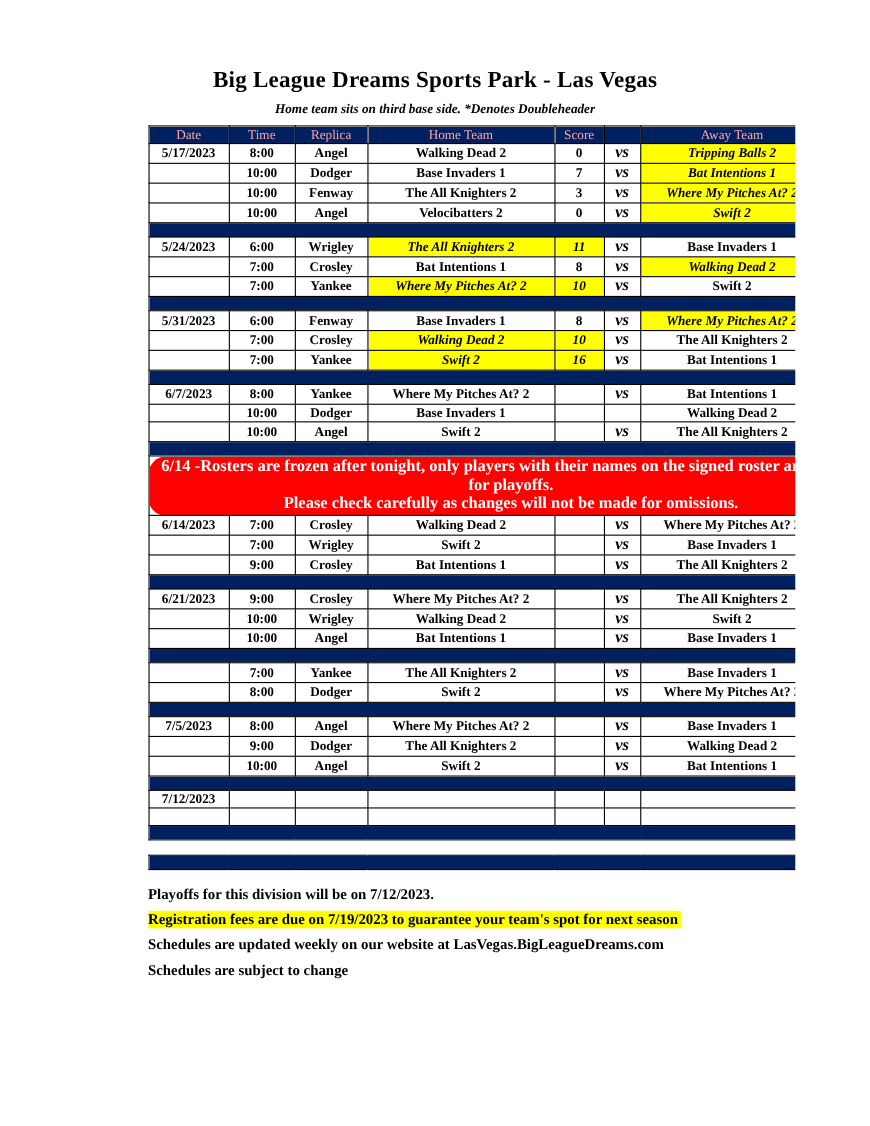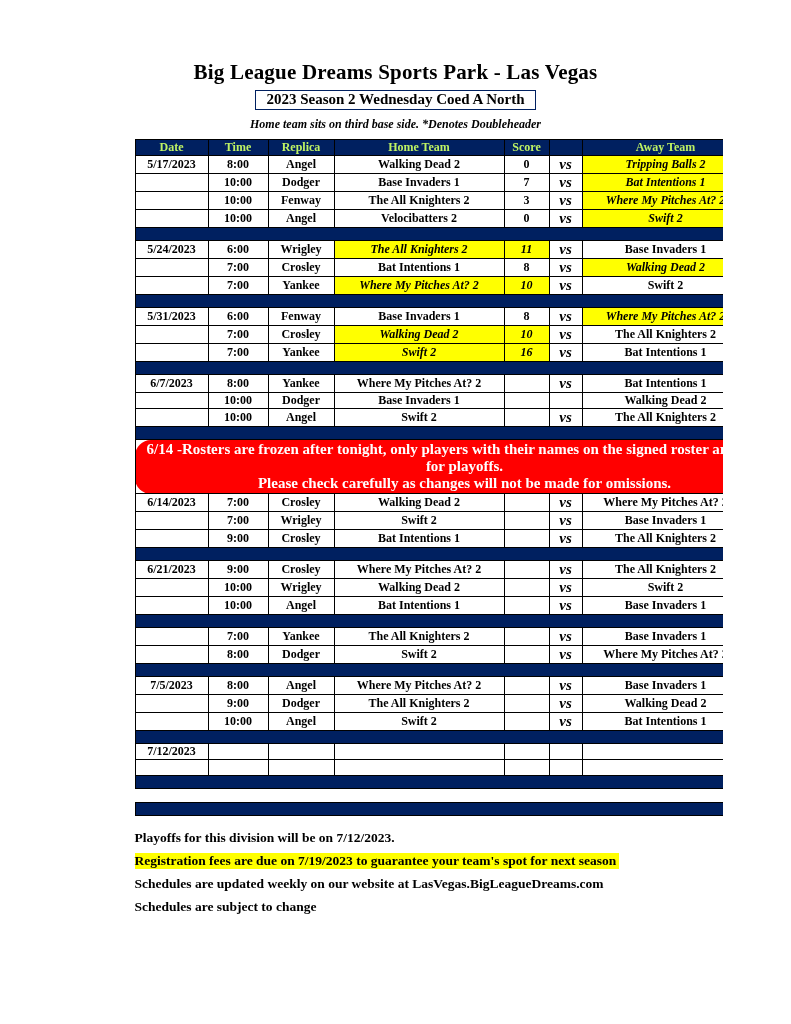--- a/index.html
+++ b/index.html
@@ -20,21 +20,21 @@
     display:inline-block; border:1px solid var(--navy);
     padding:0 10px 1px 10px; font-size:15px; font-weight:700;
   }
   .note{ text-align:center; font-size:12px; font-weight:700; font-style:italic; margin-top:7px; }
 
   table.schedule{
     border-collapse:collapse; table-layout:fixed;
     width:659px; margin:7px 0 0 66px;
   }
   .schedule th{
-    background:var(--navy); color:#bef264; font-size:12px; font-weight:700;
+    background:var(--navy); color:#fca5a5; font-size:12px; font-weight:400;
     border:1px solid #000; height:16px; padding:0; white-space:nowrap; overflow:hidden;
   }
   .schedule td{
     border:1px solid #000; height:16px; font-size:12px; font-weight:700;
     text-align:center; padding:0 2px; white-space:nowrap; overflow:hidden;
   }
   .schedule tr.sep td{ background:var(--navy); height:13px; }
   .schedule tr.gap td{ border:none; background:#fff; height:14px; }
   .schedule tr.notice td{
     background:var(--red); color:#ffffff; height:auto; font-size:15px;
@@ -47,23 +47,20 @@
   .footer .fline{ margin-bottom:7px; }
   .yellow-hl{ background:var(--yellow); padding:0 3px 1px 0; }
 </style>
 </head>
 <body>
 
 <div class="page">
 
   <h1 class="title">Big League Dreams Sports Park - Las Vegas</h1>
 
-  <div class="subtitle-row">
-    <div class="subtitle">2023 Season 2 Wednesday Coed A North</div>
-  </div>
 
   <div class="note">Home team sits on third base side.  *Denotes Doubleheader</div>
 
   <table class="schedule">
     <colgroup>
       <col style="width:73px">
         <col style="width:60px">
         <col style="width:66px">
       <col style="width:170px">
         <col style="width:45px">

